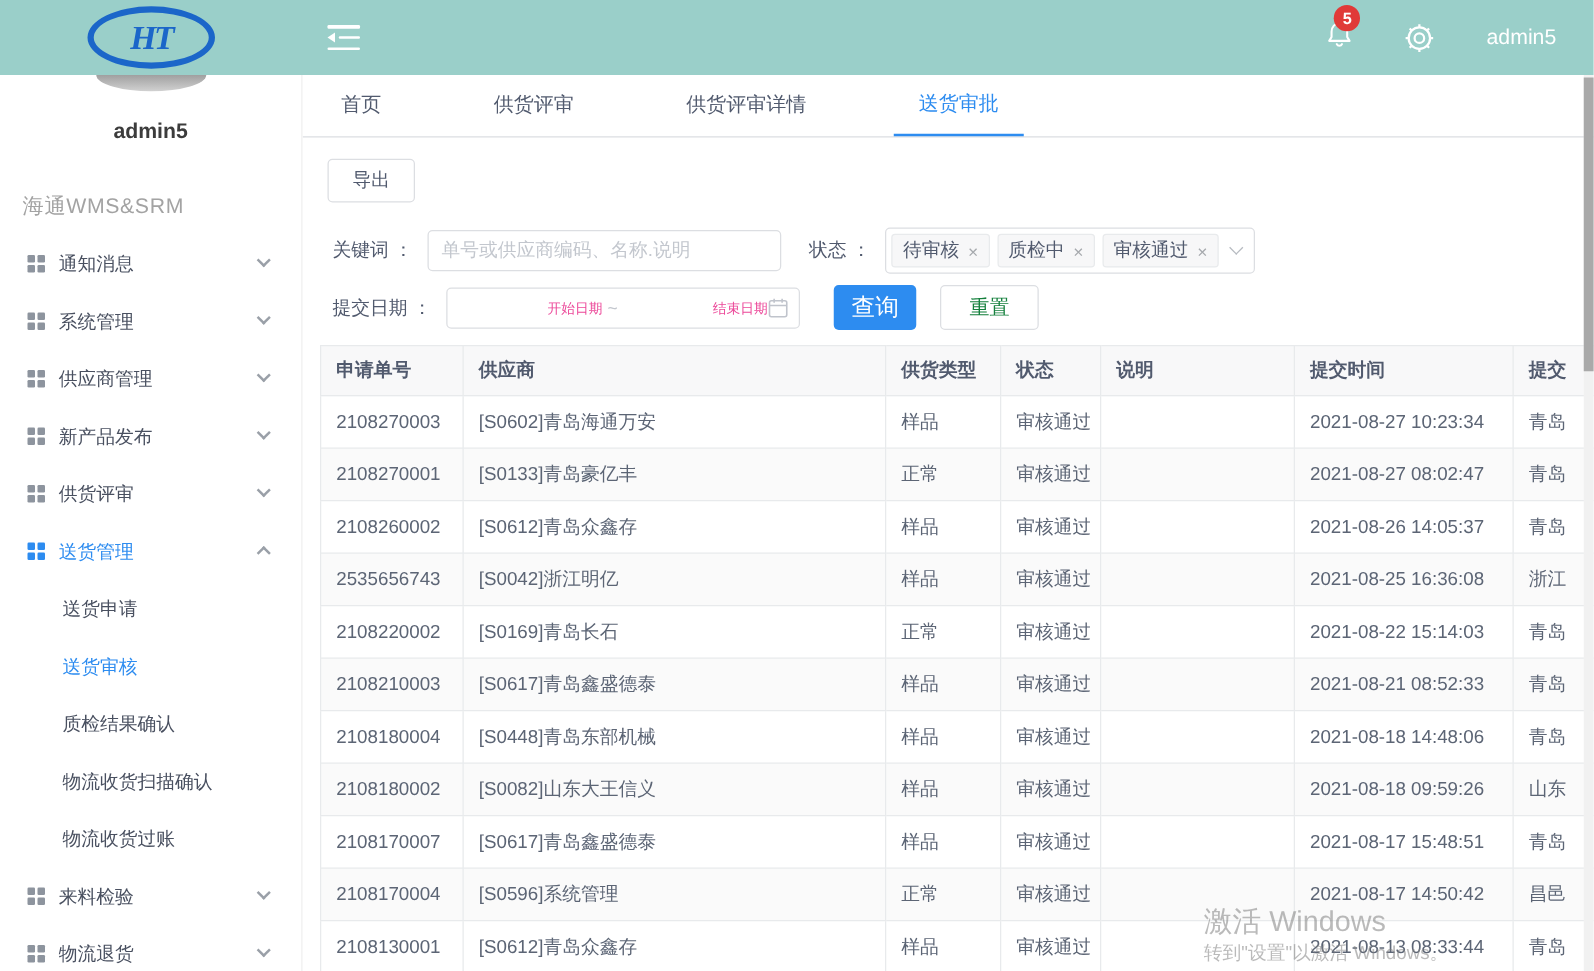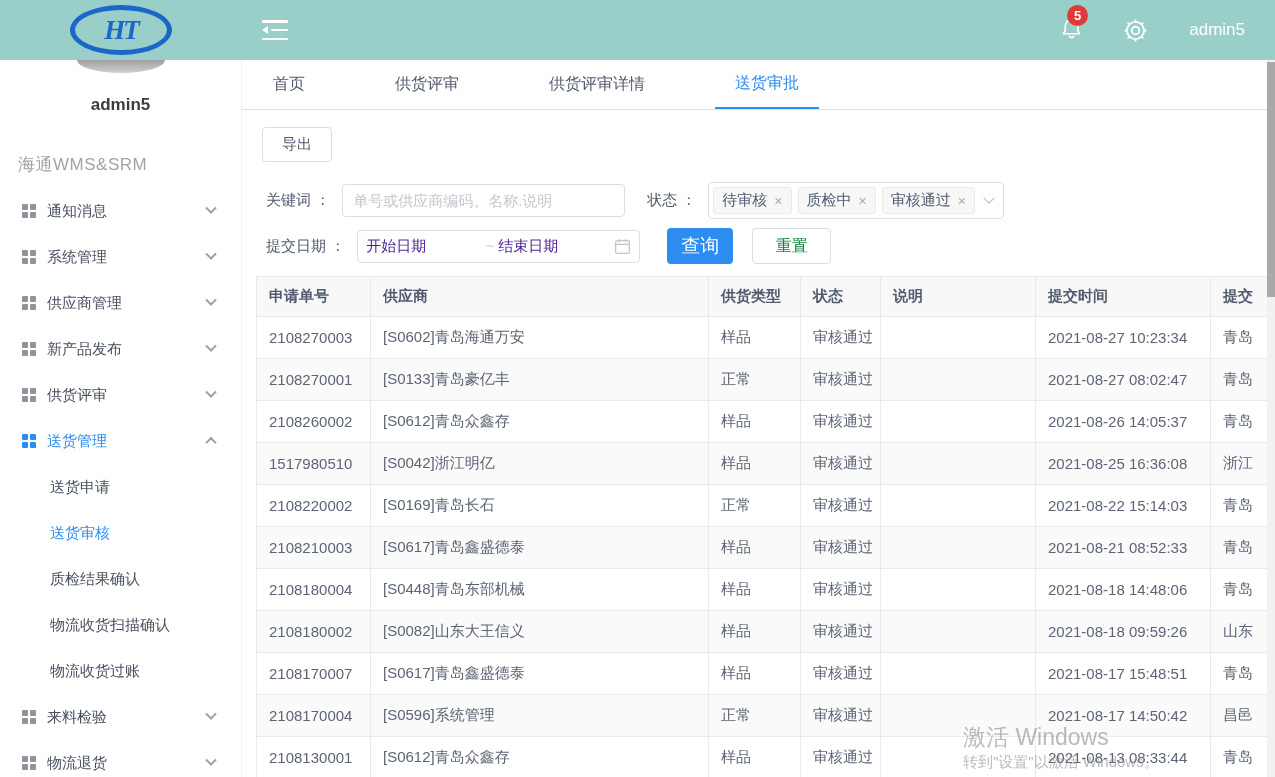--- a/index.html
+++ b/index.html
@@ -73,21 +73,21 @@
   .status-group { display:flex; align-items:center; margin-left:22px; }
   .select-box { margin-left:12px; display:flex; align-items:center; border:1px solid #dcdee2;
     border-radius:4px; padding:3px 10px 3px 4px; min-height:37px; cursor:pointer; }
   .tag { display:flex; align-items:center; background:#f7f7f8; border:1px solid #e8eaec; border-radius:3px;
     padding:3px 8px; font-size:15px; color:#515a6e; margin-right:6px; white-space:nowrap; }
   .tag-close { margin-left:7px; color:#a6a9ad; font-size:14px; cursor:pointer; line-height:1; }
   .select-chev { width:8px; height:8px; border-right:1.6px solid #b6bac0; border-bottom:1.6px solid #b6bac0;
     transform:rotate(45deg) translate(-2px,-2px); margin-left:4px; }
   .date-range { margin-left:12px; width:283px; height:33px; border:1px solid #dcdee2; border-radius:4px;
     display:flex; align-items:center; padding:0 8px; }
-  .date-part { flex:1; text-align:left; font-size:15px; color:#4c1d95; }
+  .date-part { flex:1; text-align:right; font-size:11px; color:#ec4899; }
   .date-sep { font-size:14px; color:#c3c7ce; padding:0 4px; }
   .btn-query { margin-left:27px; width:66px; height:36px; background:#2d8cf0; color:#fff; border:none;
     border-radius:4px; font-size:19px; cursor:pointer;
     font-family:"Liberation Sans","DejaVu Sans",sans-serif; }
   .btn-reset { margin-left:19px; width:79px; height:36px; background:#fff; color:#15803d;
     border:1px solid #dcdee2; border-radius:4px; font-size:16px; cursor:pointer;
     font-family:"Liberation Sans","DejaVu Sans",sans-serif; }
 
   
   .table-wrap { margin:12px 0 0 14px; width:1019px; overflow:hidden; }
@@ -345,21 +345,21 @@
         <tr>
           <td>2108260002</td>
           <td>[S0612]青岛众鑫存</td>
           <td>样品</td>
           <td>审核通过</td>
           <td></td>
           <td>2021-08-26 14:05:37</td>
           <td>青岛</td>
         </tr>
         <tr>
-          <td>1517980510</td>
+          <td>2535656743</td>
           <td>[S0042]浙江明亿</td>
           <td>样品</td>
           <td>审核通过</td>
           <td></td>
           <td>2021-08-25 16:36:08</td>
           <td>浙江</td>
         </tr>
         <tr>
           <td>2108220002</td>
           <td>[S0169]青岛长石</td>

